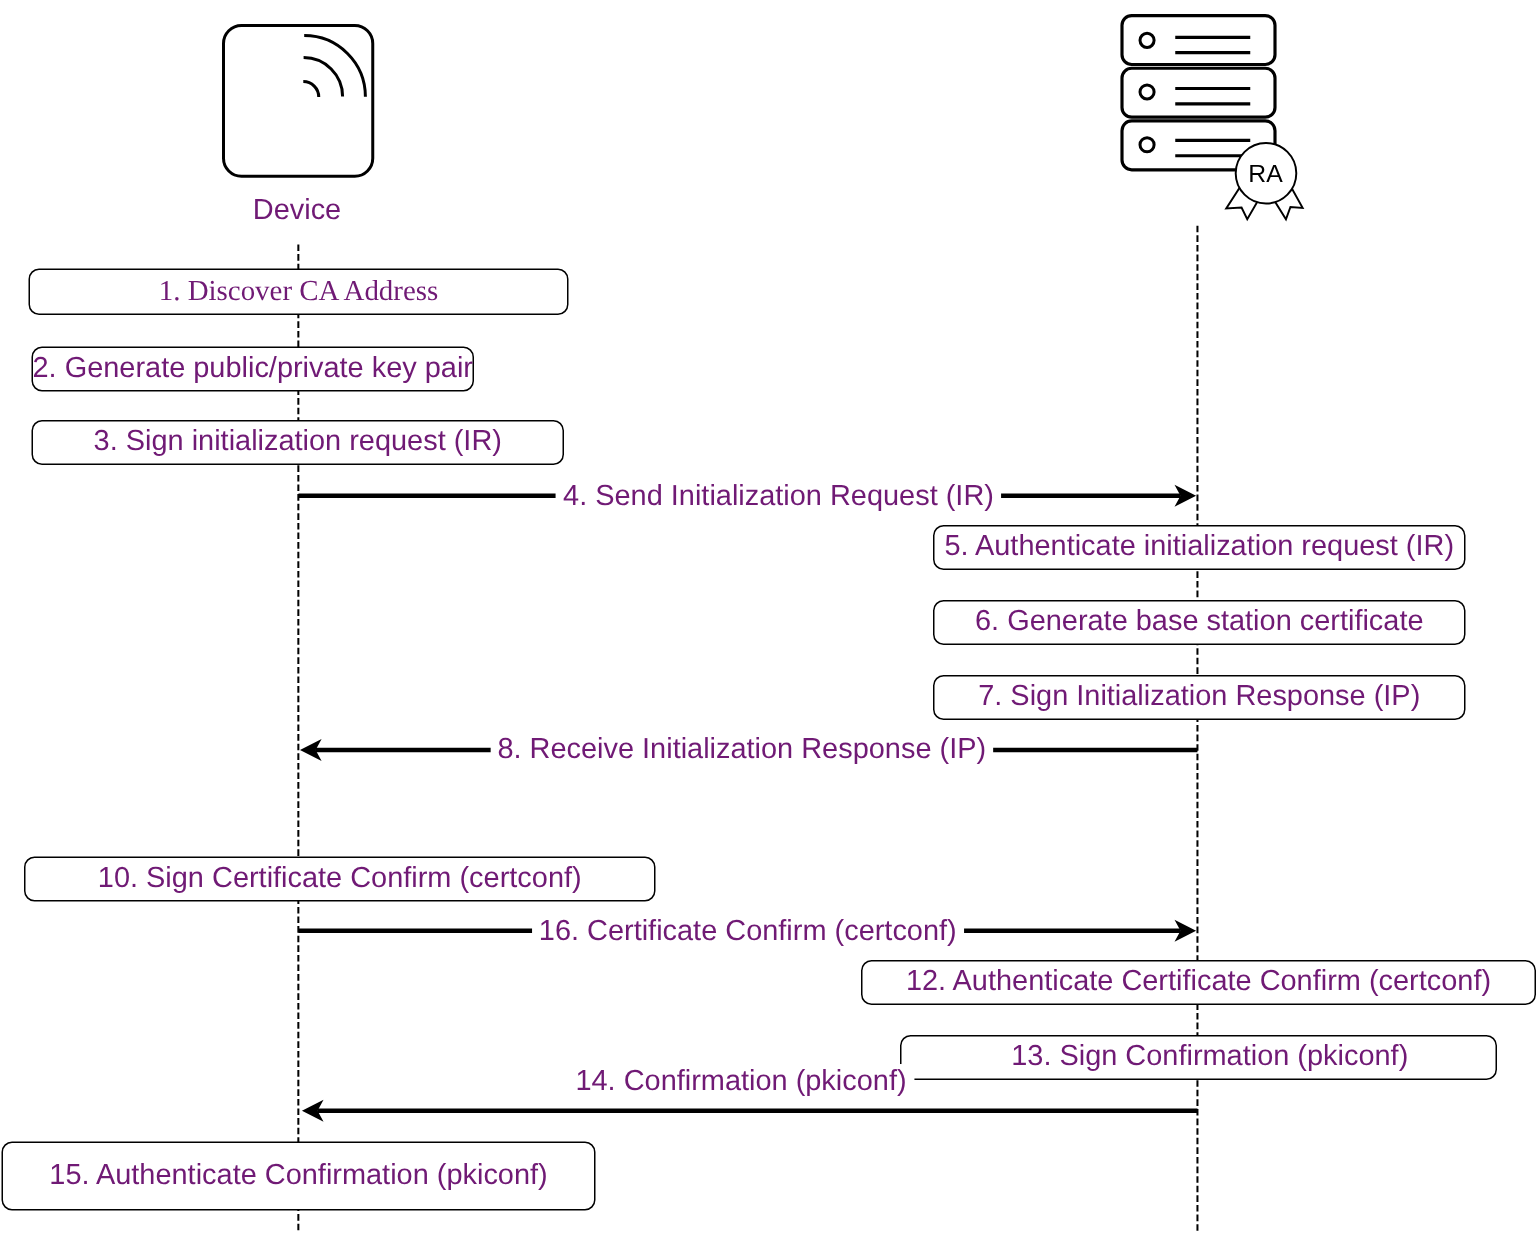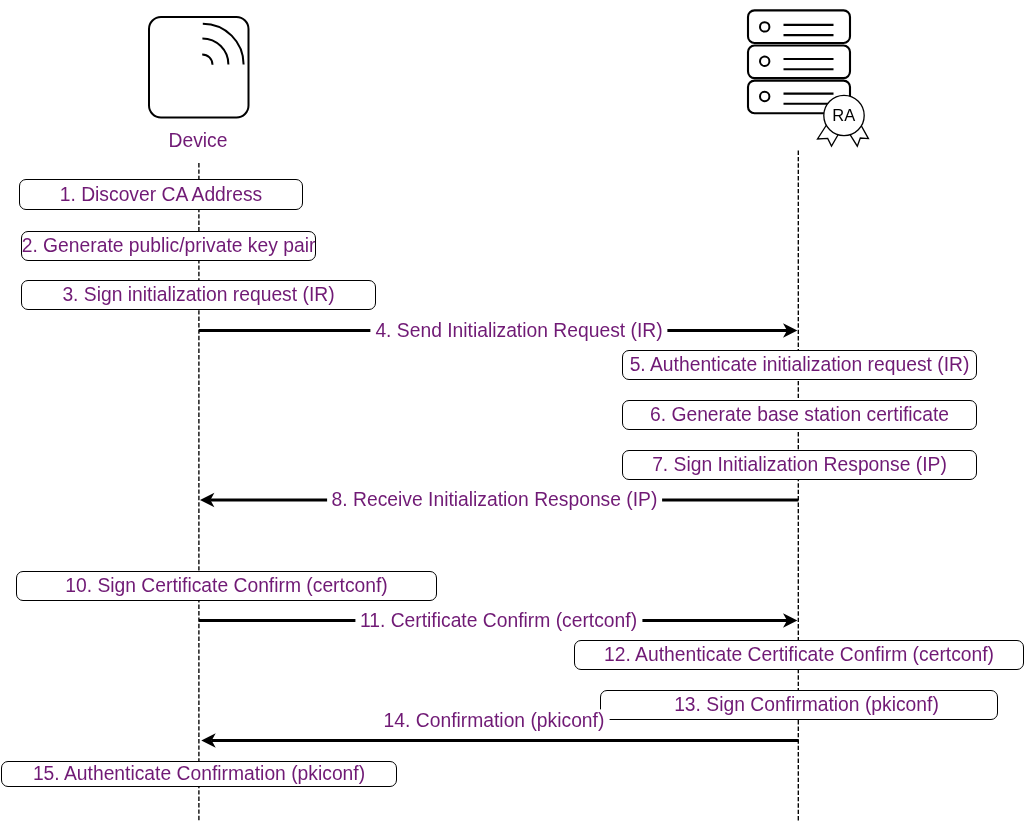--- a/index.html
+++ b/index.html
@@ -67,28 +67,28 @@
   <g stroke="#000" stroke-width="1.3" fill="#fff" stroke-linejoin="miter">
     <path d="M 831 118 L 817.5 139 L 827.7 138.4 L 831.5 146.1 L 842 128 Z"></path>
     <path d="M 857 118 L 868.4 138.6 L 860.3 138 L 857.3 146.2 L 846 128 Z"></path>
     <circle cx="844" cy="115.5" r="20.2"></circle>
   </g>
   <text x="843.7" y="121.4" style="filter:blur(0px)" fill="#000" font-size="16.5" text-anchor="middle" font-family="Liberation Sans,sans-serif">RA</text>
 </svg>
 
 <div class="cap" style="left:198px;top:131px;">Device</div>
 
-<div class="box" style="left:19px;top:179px;width:284px;height:31px;">1. Discover CA Address</div>
+<div class="box" style="left:19px;top:179px;width:360px;height:31px;font-family:Liberation Serif, serif;">1. Discover CA Address</div>
 <div class="box" style="left:21px;top:230.5px;width:295px;height:30px;">2. Generate public/private key pair</div>
 <div class="box" style="left:21px;top:280px;width:355px;height:30px;">3. Sign initialization request (IR)</div>
 <div class="box" style="left:622px;top:350px;width:355px;height:30px;">5. Authenticate initialization request (IR)</div>
 <div class="box" style="left:622px;top:400px;width:355px;height:30px;">6. Generate base station certificate</div>
 <div class="box" style="left:622px;top:450px;width:355px;height:30px;">7. Sign Initialization Response (IP)</div>
 <div class="box" style="left:16px;top:571px;width:421px;height:30px;">10. Sign Certificate Confirm (certconf)</div>
 <div class="box" style="left:574px;top:640px;width:450px;height:30px;">12. Authenticate Certificate Confirm (certconf)</div>
 <div class="box" style="left:599.5px;top:690px;width:398px;height:30px;padding-left:16px;">13. Sign Confirmation (pkiconf)</div>
-<div class="box" style="left:1px;top:761px;width:396px;height:26px;">15. Authenticate Confirmation (pkiconf)</div>
+<div class="box" style="left:1px;top:761px;width:396px;height:46px;">15. Authenticate Confirmation (pkiconf)</div>
 
 <div class="lbl" style="left:519px;top:330.5px;">4. Send Initialization Request (IR)</div>
 <div class="lbl" style="left:494.5px;top:500px;">8. Receive Initialization Response (IP)</div>
-<div class="lbl" style="left:498.5px;top:620.5px;">11. Certificate Confirm (certconf)</div>
+<div class="lbl" style="left:498.5px;top:620.5px;">16. Certificate Confirm (certconf)</div>
 <div class="lbl" style="left:494px;top:721px;">14. Confirmation (pkiconf)</div>
 </div>
 
 </body></html>

